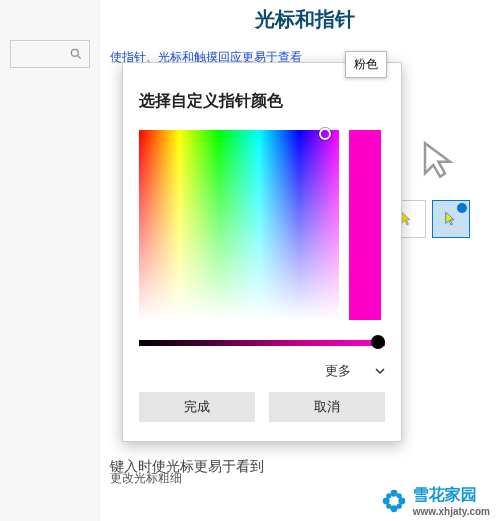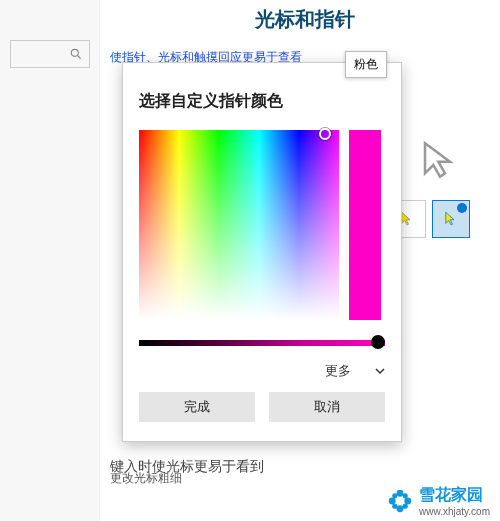--- a/index.html
+++ b/index.html
@@ -47,21 +47,21 @@
   .val-slider { margin-top: 20px; height: 6px; width: 100%; background: linear-gradient(to right, #000, #5a0040, #c7008f, #ff00c8); position: relative; }
   .val-handle { position: absolute; right: 0; top: -5px; width: 14px; height: 14px; background: #000; border-radius: 50%; }
 
   .more-row { display: flex; justify-content: flex-end; align-items: center; margin-top: 16px; font-size: 13px; color: #333; gap: 24px; cursor: pointer; }
   .chev { width: 10px; height: 10px; }
 
   .btn-row { display: flex; gap: 14px; margin-top: 12px; }
   .btn { flex: 1; height: 30px; background: #e5e5e5; border: none; font-size: 13px; color: #222; cursor: pointer; }
 
   .watermark { position: absolute; right: 10px; bottom: 4px; display: flex; align-items: center; gap: 6px; color: #1296db; font-weight: 700; font-size: 16px; }
-  .watermark .sub-url { font-size: 10px; font-weight: 400; color: #666; display: block; }
+  .watermark .sub-url { font-size: 10px; font-weight: 700; color: #666; display: block; }
   .flake { width: 26px; height: 26px; }
   .flake circle { fill: #1296db; }
 </style>
 </head>
 <body>
 
 <div class="sidebar">
   <div class="search-box">
     <svg viewBox="0 0 24 24">
         <circle cx="10" cy="10" r="6"></circle>

